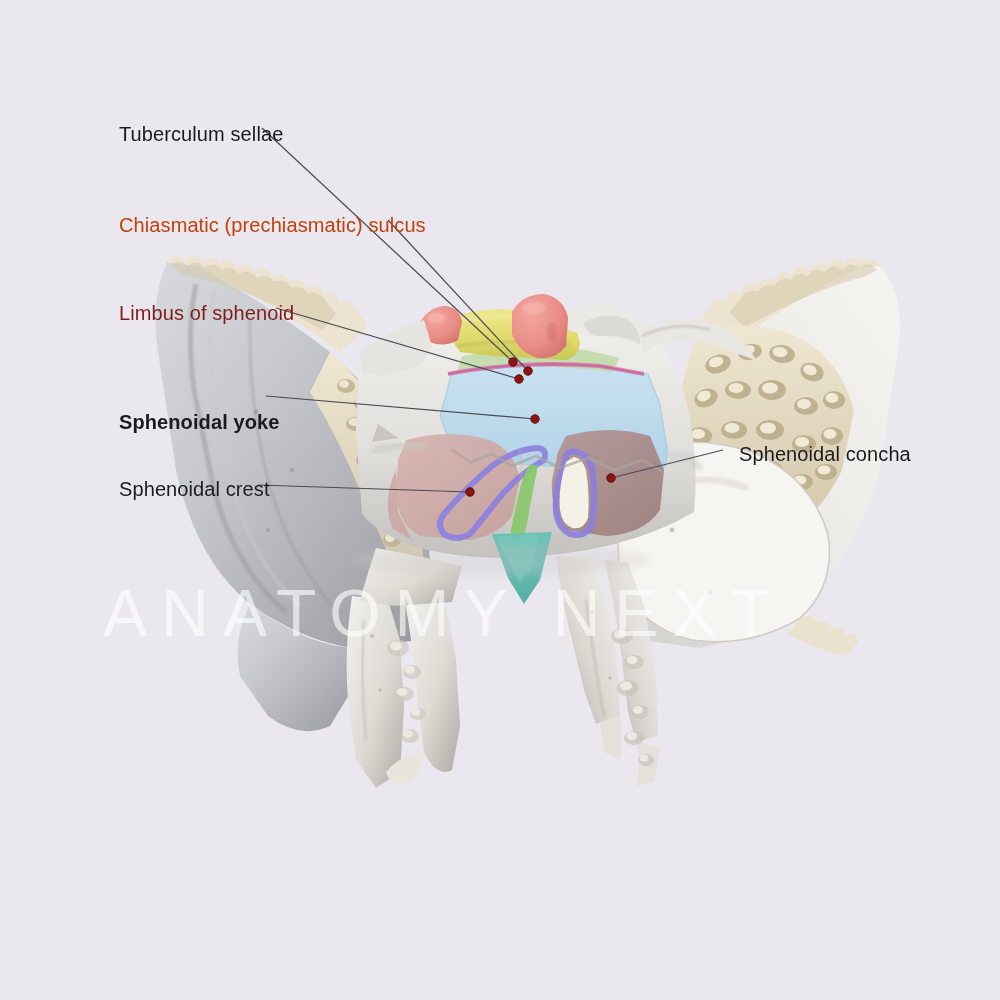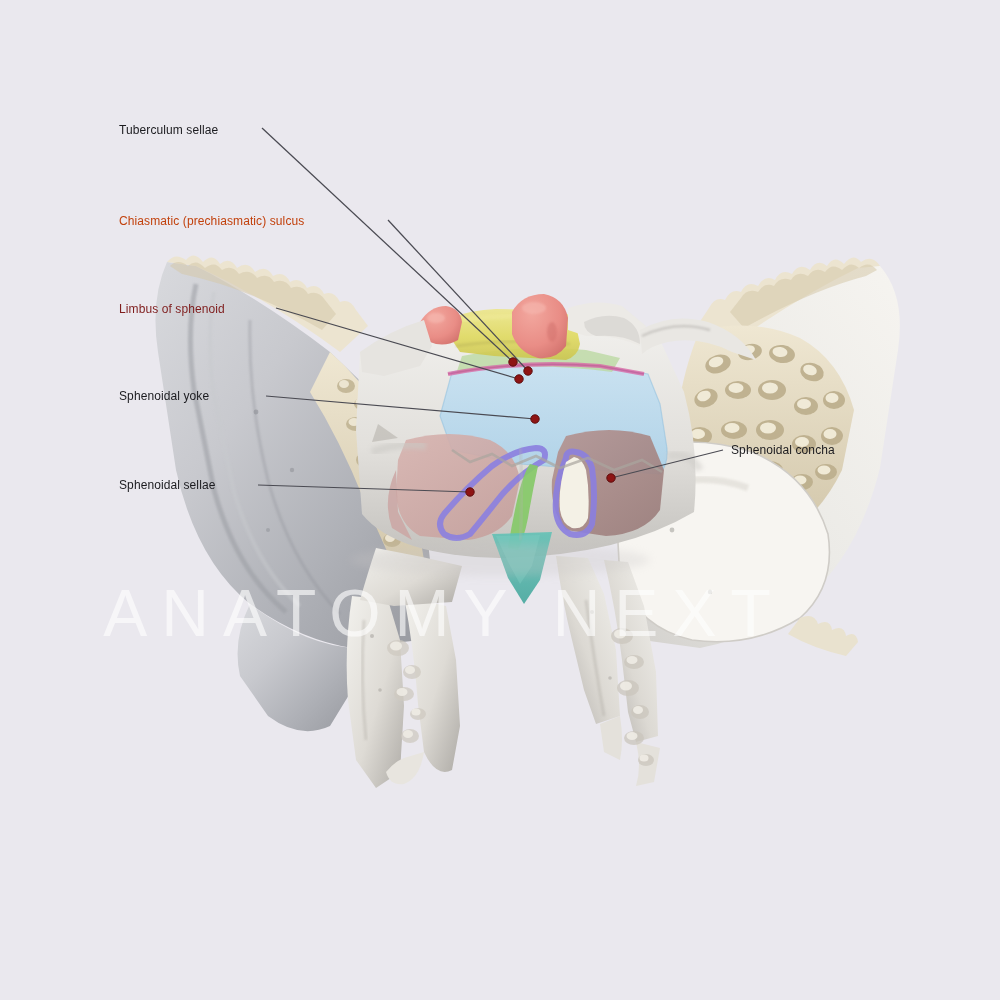--- a/index.html
+++ b/index.html
@@ -17,27 +17,27 @@
     position:absolute;left:0;top:575px;width:888px;
     text-align:center;
     font-size:66px;letter-spacing:14px;font-weight:400;
     color:#ffffff;opacity:.62;
     pointer-events:none;user-select:none;
     font-family:"Liberation Sans","DejaVu Sans",sans-serif;
   }
 
   .label{
     position:absolute;
-    font-size:12px;
+    font-size:20px;
     color:#1b1b1f;
     white-space:nowrap;
     letter-spacing:.1px;
     line-height:1;
   }
-  .label.right{text-align:left;}
+  .label.right{text-align:left;margin-left:8px;}
 </style>
 </head>
 <body style="background: rgb(234, 232, 238);">
 
 <div id="stage">
 
   <svg id="art" viewBox="0 0 1000 1000">
     <defs>
       <linearGradient id="gWingL" x1="0" y1="0" x2="1" y2="1">
         <stop offset="0" stop-color="#d8d9dd"></stop>
@@ -429,18 +429,18 @@
         <circle cx="611" cy="478" r="4.2" fill="#8e1414" stroke="#5d0d0d" stroke-width="1"></circle>
       </g>
   </svg>
 
   <div class="wm">ANATOMY NEXT</div>
 
   <div id="label-layer">
       <div class="label " style="left: 119px; top: 124px; color: rgb(27, 27, 31);">Tuberculum sellae</div>
       <div class="label " style="left: 119px; top: 215px; color: #c2410c;">Chiasmatic (prechiasmatic) sulcus</div>
       <div class="label " style="left: 119px; top: 303px; color: #7f1d1d;">Limbus of sphenoid</div>
-      <div class="label " style="left: 119px; top: 390px; color: rgb(27, 27, 31);">Sphenoidal yoke</div>
-      <div class="label " style="left: 119px; top: 479px; color: rgb(27, 27, 31);">Sphenoidal sellae</div>
+      <div class="label " style="left: 119px; top: 412px; color: rgb(27, 27, 31); font-weight: bold;">Sphenoidal yoke</div>
+      <div class="label " style="left: 119px; top: 479px; color: rgb(27, 27, 31);">Sphenoidal crest</div>
       <div class="label right" style="left: 731px; top: 444px; color: rgb(27, 27, 31);">Sphenoidal concha</div>
     </div>
 
 </div>
 
 </body></html>

